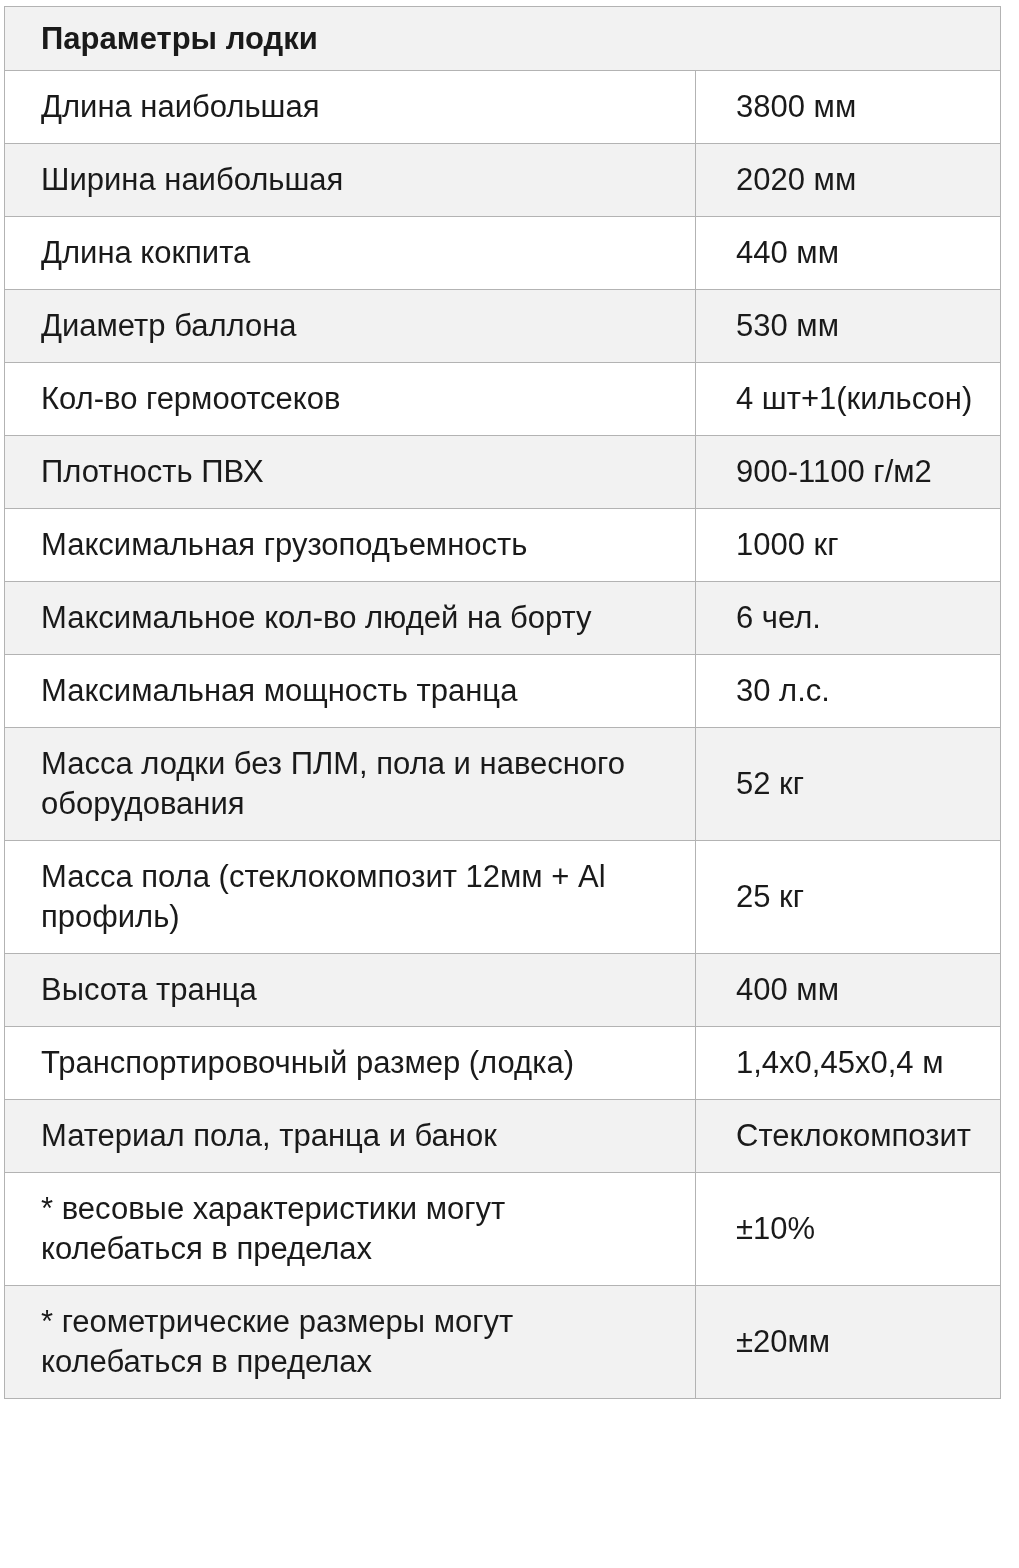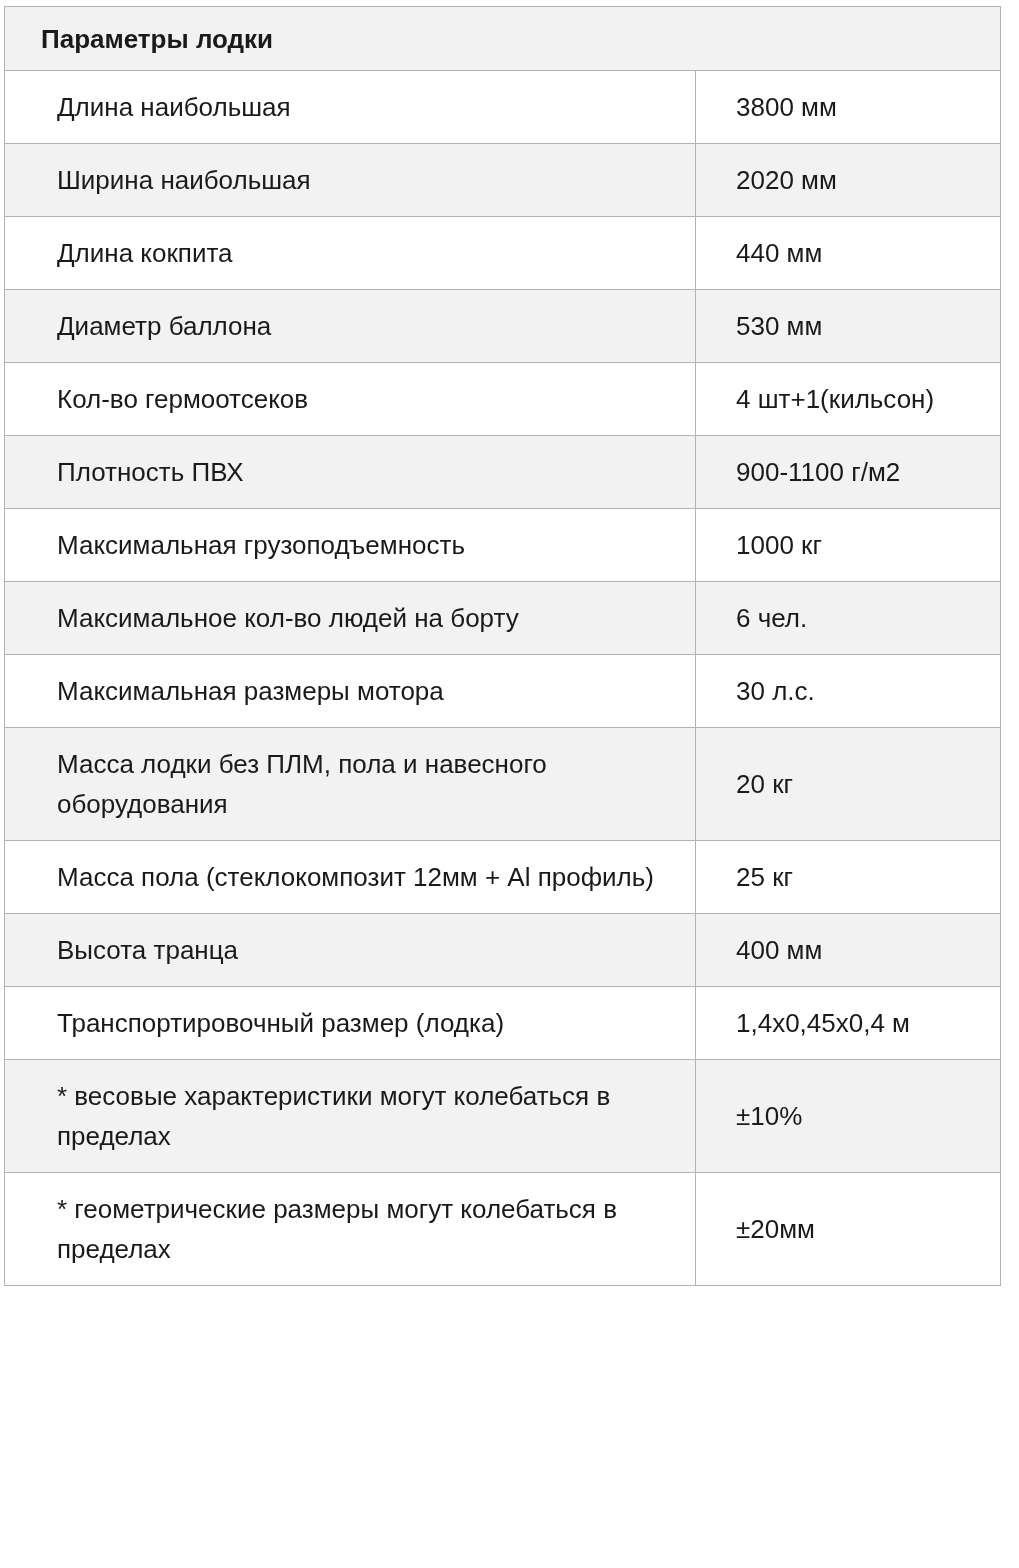--- a/index.html
+++ b/index.html
@@ -18,21 +18,21 @@
   .spec-table-wrap {
     position: absolute;
     left: 4px;
     top: 6px;
     width: 996px;
   }
   table.spec-table {
     border-collapse: collapse;
     table-layout: fixed;
     width: 996px;
-    font-size: 26px;
+    font-size: 31px;
     line-height: 40px;
   }
   table.spec-table col.col-label { width: 691px; }
   table.spec-table col.col-value { width: 305px; }
 
   table.spec-table th,
   table.spec-table td {
     border: 1px solid #b3b3b3;
     vertical-align: middle;
     font-weight: 400;
@@ -40,21 +40,21 @@
     word-wrap: break-word;
   }
   
   table.spec-table thead th {
     background: #f2f2f2;
     font-weight: 700;
     padding: 12px 30px 11px 36px;
   }
   
   table.spec-table td.label-cell {
-    padding: 16px 30px 16px 52px;
+    padding: 16px 30px 16px 36px;
   }
   table.spec-table td.value-cell {
     padding: 16px 10px 16px 40px;
   }
   
   table.spec-table tbody tr:nth-child(odd)  { background: #ffffff; }
   table.spec-table tbody tr:nth-child(even) { background: #f2f2f2; }
 </style>
 </head>
 <body>
@@ -106,45 +106,49 @@
     <td class="label-cell">Максимальная грузоподъемность</td>
     <td class="value-cell">1000 кг</td>
   </tr>
 
   <tr>
     <td class="label-cell">Максимальное кол-во людей на борту</td>
     <td class="value-cell">6 чел.</td>
   </tr>
 
   <tr>
-    <td class="label-cell">Максимальная размеры мотора</td>
+    <td class="label-cell">Максимальная мощность транца</td>
     <td class="value-cell">30 л.с.</td>
   </tr>
 
   <tr>
     <td class="label-cell">Масса лодки без ПЛМ, пола и навесного оборудования</td>
-    <td class="value-cell">20 кг</td>
+    <td class="value-cell">52 кг</td>
   </tr>
 
   <tr>
     <td class="label-cell">Масса пола (стеклокомпозит 12мм + Al профиль)</td>
     <td class="value-cell">25 кг</td>
   </tr>
 
   <tr>
     <td class="label-cell">Высота транца</td>
     <td class="value-cell">400 мм</td>
   </tr>
 
   <tr>
     <td class="label-cell">Транспортировочный размер (лодка)</td>
     <td class="value-cell">1,4х0,45х0,4 м</td>
   </tr>
 
 
+  <tr>
+    <td class="label-cell">Материал пола, транца и банок</td>
+    <td class="value-cell">Стеклокомпозит</td>
+  </tr>
 
   <tr>
     <td class="label-cell">* весовые характеристики могут колебаться в пределах</td>
     <td class="value-cell">±10%</td>
   </tr>
 
   <tr>
     <td class="label-cell">* геометрические размеры могут колебаться в пределах</td>
     <td class="value-cell">±20мм</td>
   </tr>

